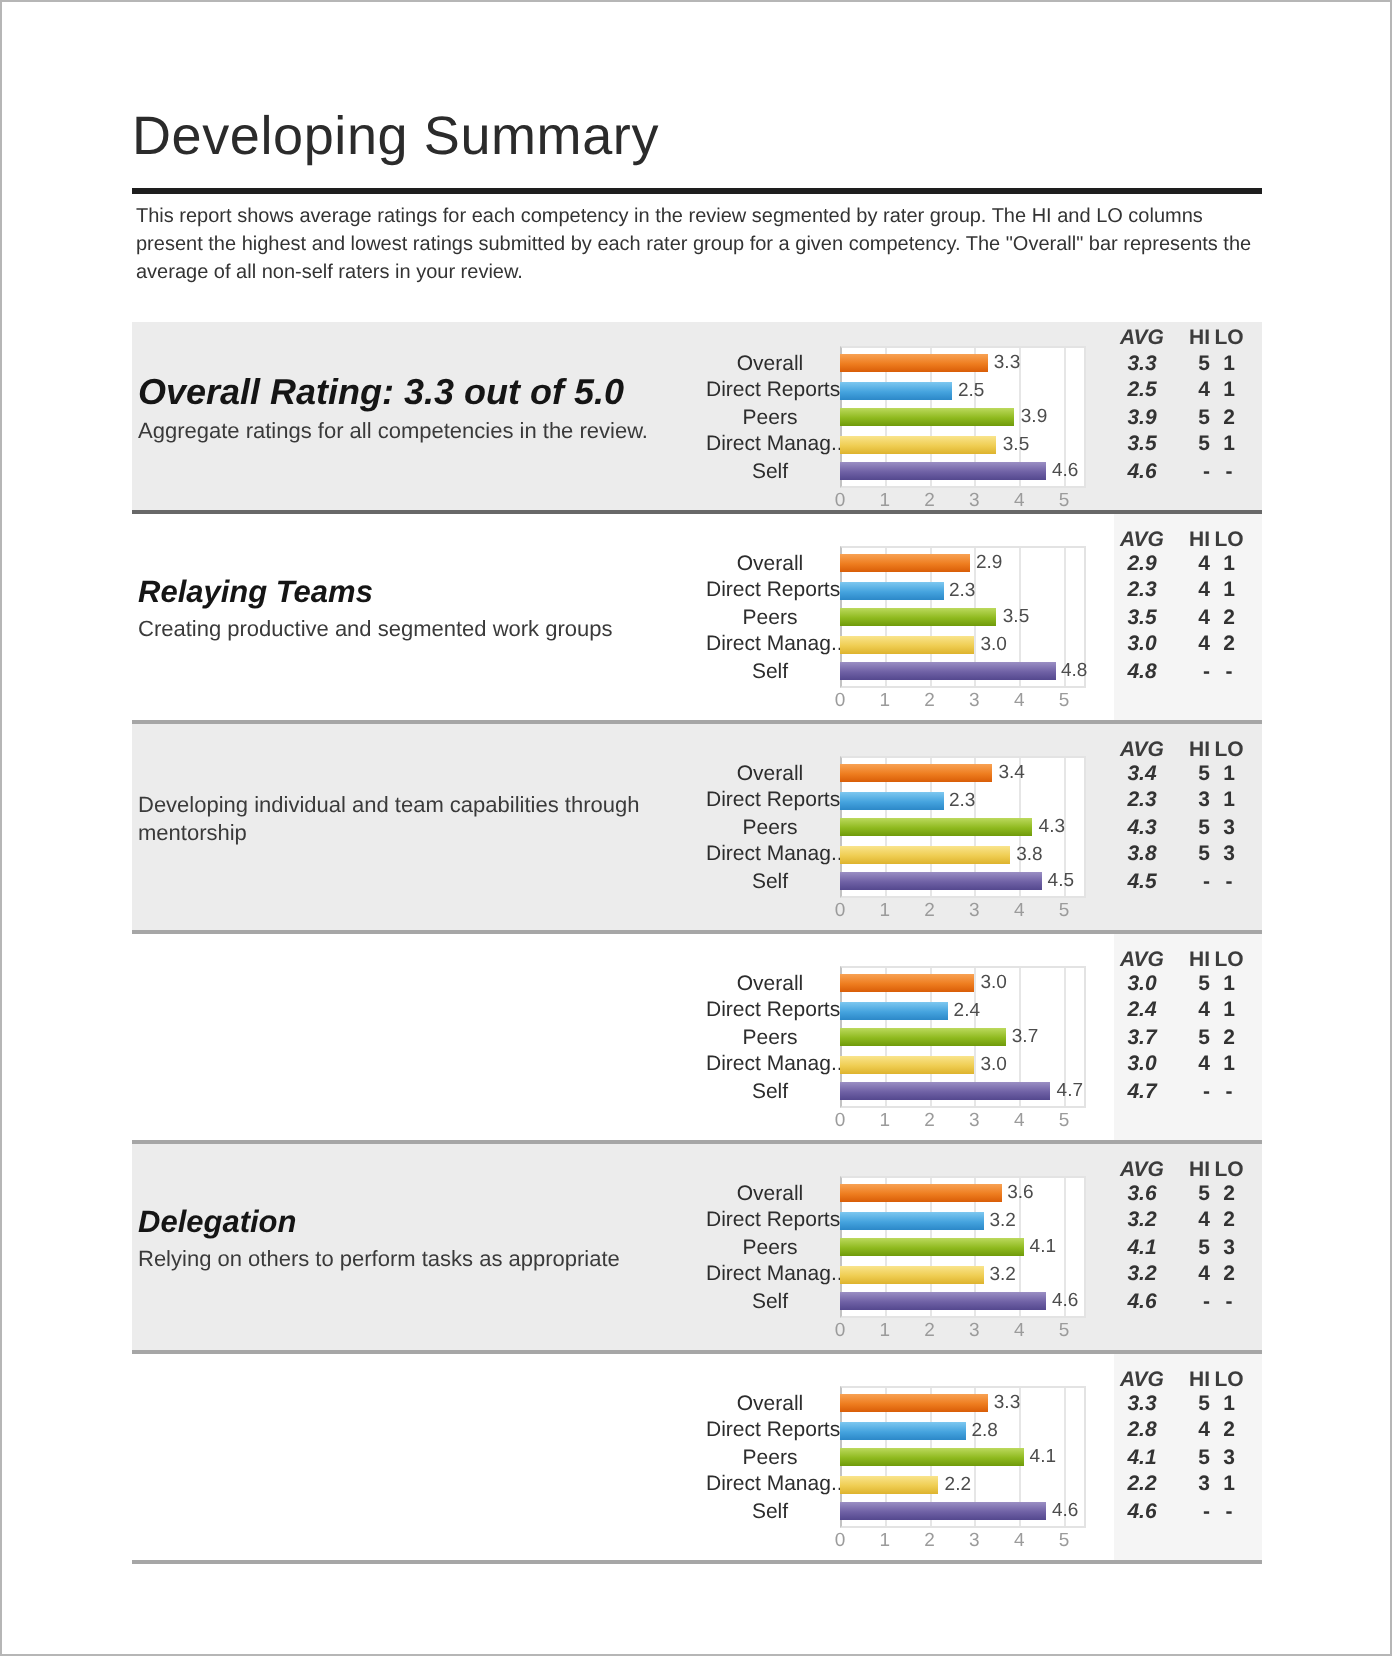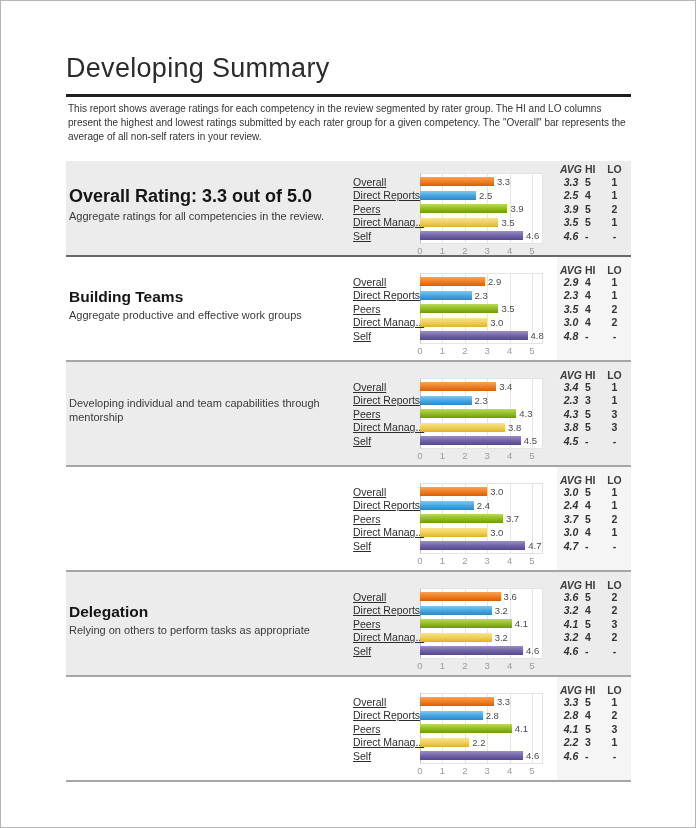--- a/index.html
+++ b/index.html
@@ -9,46 +9,46 @@
   .title { position:absolute; left:65px; top:52px; width:565px; margin:0; font-size:27px; font-weight:400; letter-spacing:.3px; color:#2b2b2b; }
   .title-rule { position:absolute; left:65px; top:93px; width:565px; height:3px; background:#1e1e1e; }
   .desc { position:absolute; left:67px; top:101px; width:558px; margin:0; font-size:10px; line-height:1.38; color:#333333; }
 
   .sections { position:absolute; left:65px; top:160px; width:565px; }
   .section { position:relative; height:103px; border-bottom:2px solid #a6a6a6; background:#ffffff; }
   .section.gray { background:#ececec; }
   .section.first { height:94px; border-bottom-color:#686868; }
 
   .left { position:absolute; left:3px; top:0; bottom:6px; width:282px; display:flex; flex-direction:column; justify-content:center; }
-  .left h2 { margin:0 0 3px 0; font-size:15.5px; font-weight:700; color:#151515; }
+  .left h2 { margin:0 0 3px 0; font-size:15.5px; font-weight:700; color:#151515;font-style:italic; }
   .section.first .left h2 { font-size:18px; }
   .left p { margin:0; font-size:11px; line-height:1.25; color:#3a3a3a; }
 
   .chart { position:absolute; left:287px; top:18px; width:202px; }
   .section.first .chart { top:14px; }
   .plot-bg { position:absolute; left:67px; top:-2px; width:123px; height:71px; background:#ffffff;
     background-image:repeating-linear-gradient(to right, transparent 0, transparent 21.4px, #e6e6e6 21.4px, #e6e6e6 22.4px);
     border:1px solid #e3e3e3; border-left:1px solid #c3c3c3; box-sizing:border-box; }
   .crow { position:relative; display:flex; align-items:center; height:13.5px; }
-  .clabel { width:64px; text-align:left; padding-right:3px; font-size:10.5px; color:#2d2d2d; white-space:nowrap; flex:none;text-decoration:underline; }
+  .clabel { width:64px; text-align:center; padding-right:3px; font-size:10.5px; color:#2d2d2d; white-space:nowrap; flex:none; }
   .track { position:relative; width:135px; height:9px; display:flex; align-items:center; flex:none; }
   .bar { display:inline-block; height:9px; flex:none; }
   .bval { font-size:9.5px; color:#4c4c4c; margin-left:3px; line-height:1; white-space:nowrap; }
   .axis { position:absolute; left:67px; top:70px; width:123px; height:12px; }
   .tick { position:absolute; top:0; transform:translateX(-50%); font-size:9.5px; color:#9b9b9b; }
 
   .stats { position:absolute; right:0; top:0; bottom:0; width:74px; }
   .section:not(.gray) .stats { background:#f5f5f5; }
   .stats-header { position:absolute; left:0; top:7px; display:flex; font-size:10.5px; font-weight:700; color:#3c3c3c; }
   .section.first .stats-header { top:2px; }
   .stats-rows { position:absolute; left:0; top:18px; }
   .section.first .stats-rows { top:14px; }
   .srow { display:flex; align-items:center; height:13.5px; font-size:10.5px; font-weight:600; color:#333333; }
   .c-avg, .h-avg { width:28px; text-align:center;font-style:italic; }
-  .c-hi,  .h-hi  { width:20px; text-align:left; }
+  .c-hi,  .h-hi  { width:20px; text-align:right; }
   .c-lo,  .h-lo  { width:19px; text-align:center; }
 </style>
 </head>
 <body>
 
 <div class="page">
   <h1 class="title">Developing Summary</h1>
   <div class="title-rule"></div>
   <p class="desc">This report shows average ratings for each competency in the review segmented by rater group. The HI and LO columns present the highest and lowest ratings submitted by each rater group for a given competency. The "Overall" bar represents the average of all non-self raters in your review.</p>
 
@@ -138,22 +138,22 @@
               <span class="c-avg">4.6</span>
               <span class="c-hi">-</span>
               <span class="c-lo">-</span>
             </div>
           </div>
       </div>
     </section>
 
     <section class="section">
       <div class="left">
-        <h2>Building Teams</h2>
-        <p>Aggregate productive and effective work groups</p>
+        <h2>Relaying Teams</h2>
+        <p>Creating productive and segmented work groups</p>
       </div>
       <div class="chart">
         <div class="plot-bg"></div>
         <div class="rows">
             <div class="crow">
               <span class="clabel">Overall</span>
               <span class="track">
                 <span class="bar" style="width:65.0px;background:linear-gradient(to bottom,#f8a254 0%,#ee7d1f 55%,#d95d07 100%)"></span>
                 <span class="bval">2.9</span>
               </span>

